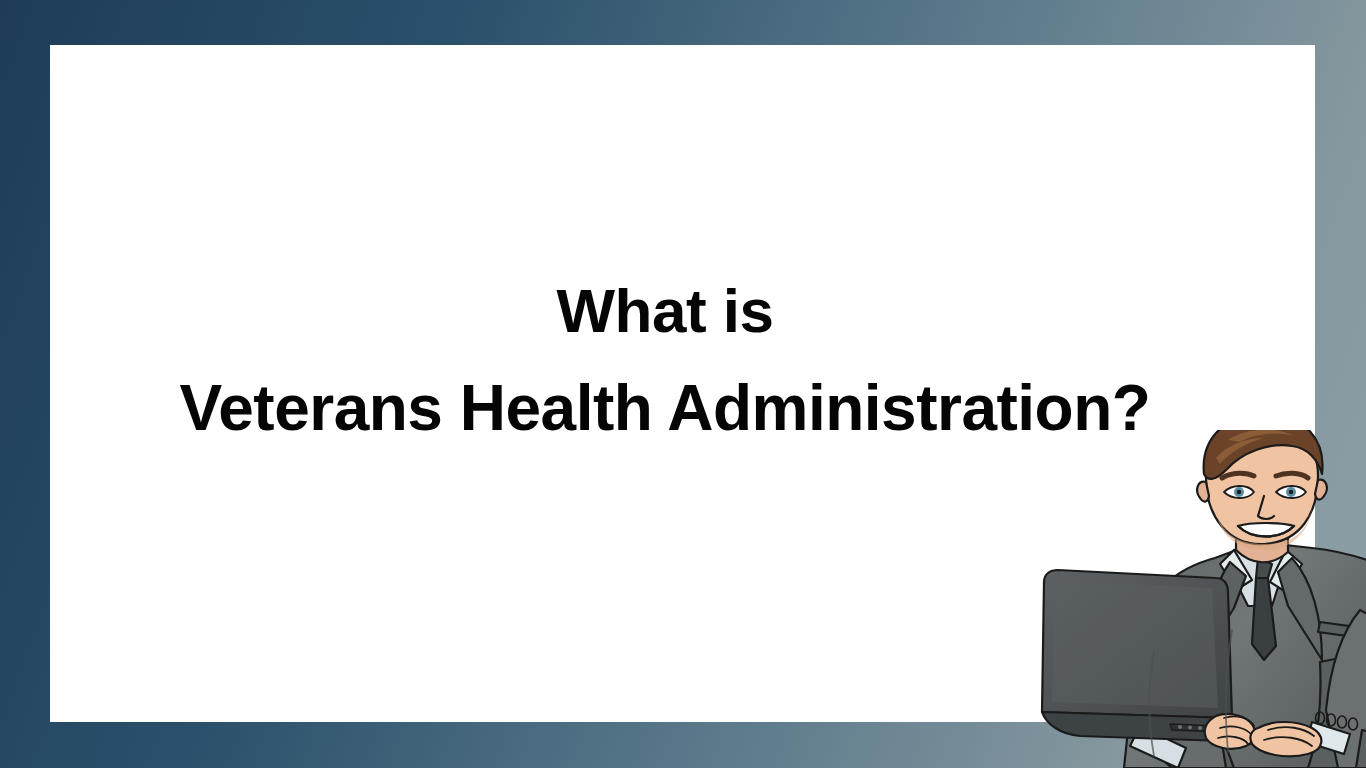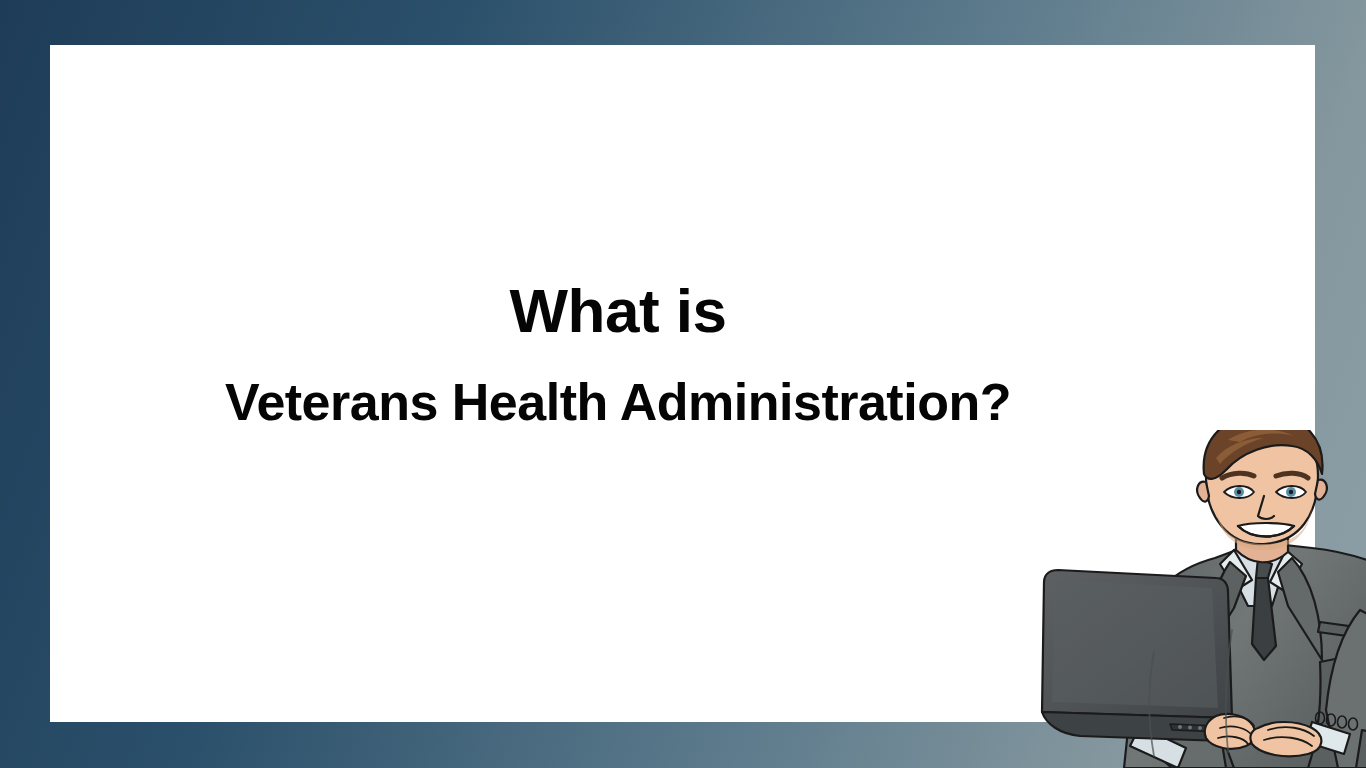--- a/index.html
+++ b/index.html
@@ -32,31 +32,32 @@
   }
 
   
   #title-block {
     position: absolute;
     left: 50px;
     top: 280px;
     width: 1136px;
     text-align: center;
     color: #000000;
+    padding-left: 47px;
   }
   .title-line {
     font-weight: bold;
     font-size: 62px;
     line-height: 1.0;
     letter-spacing: -0.5px;
     color: #050505;
     white-space: nowrap;
   }
   #title-line-1 { margin: 0 0 34px 0; }
-  #title-line-2 { margin: 0; font-size: 52px; }
+  #title-line-2 { margin: 0; font-size: 64px; }
 
   
   #presenter {
     position: absolute;
     left: 1020px;
     top: 430px;
     width: 400px;
     height: 338px;
     pointer-events: none;
   }

